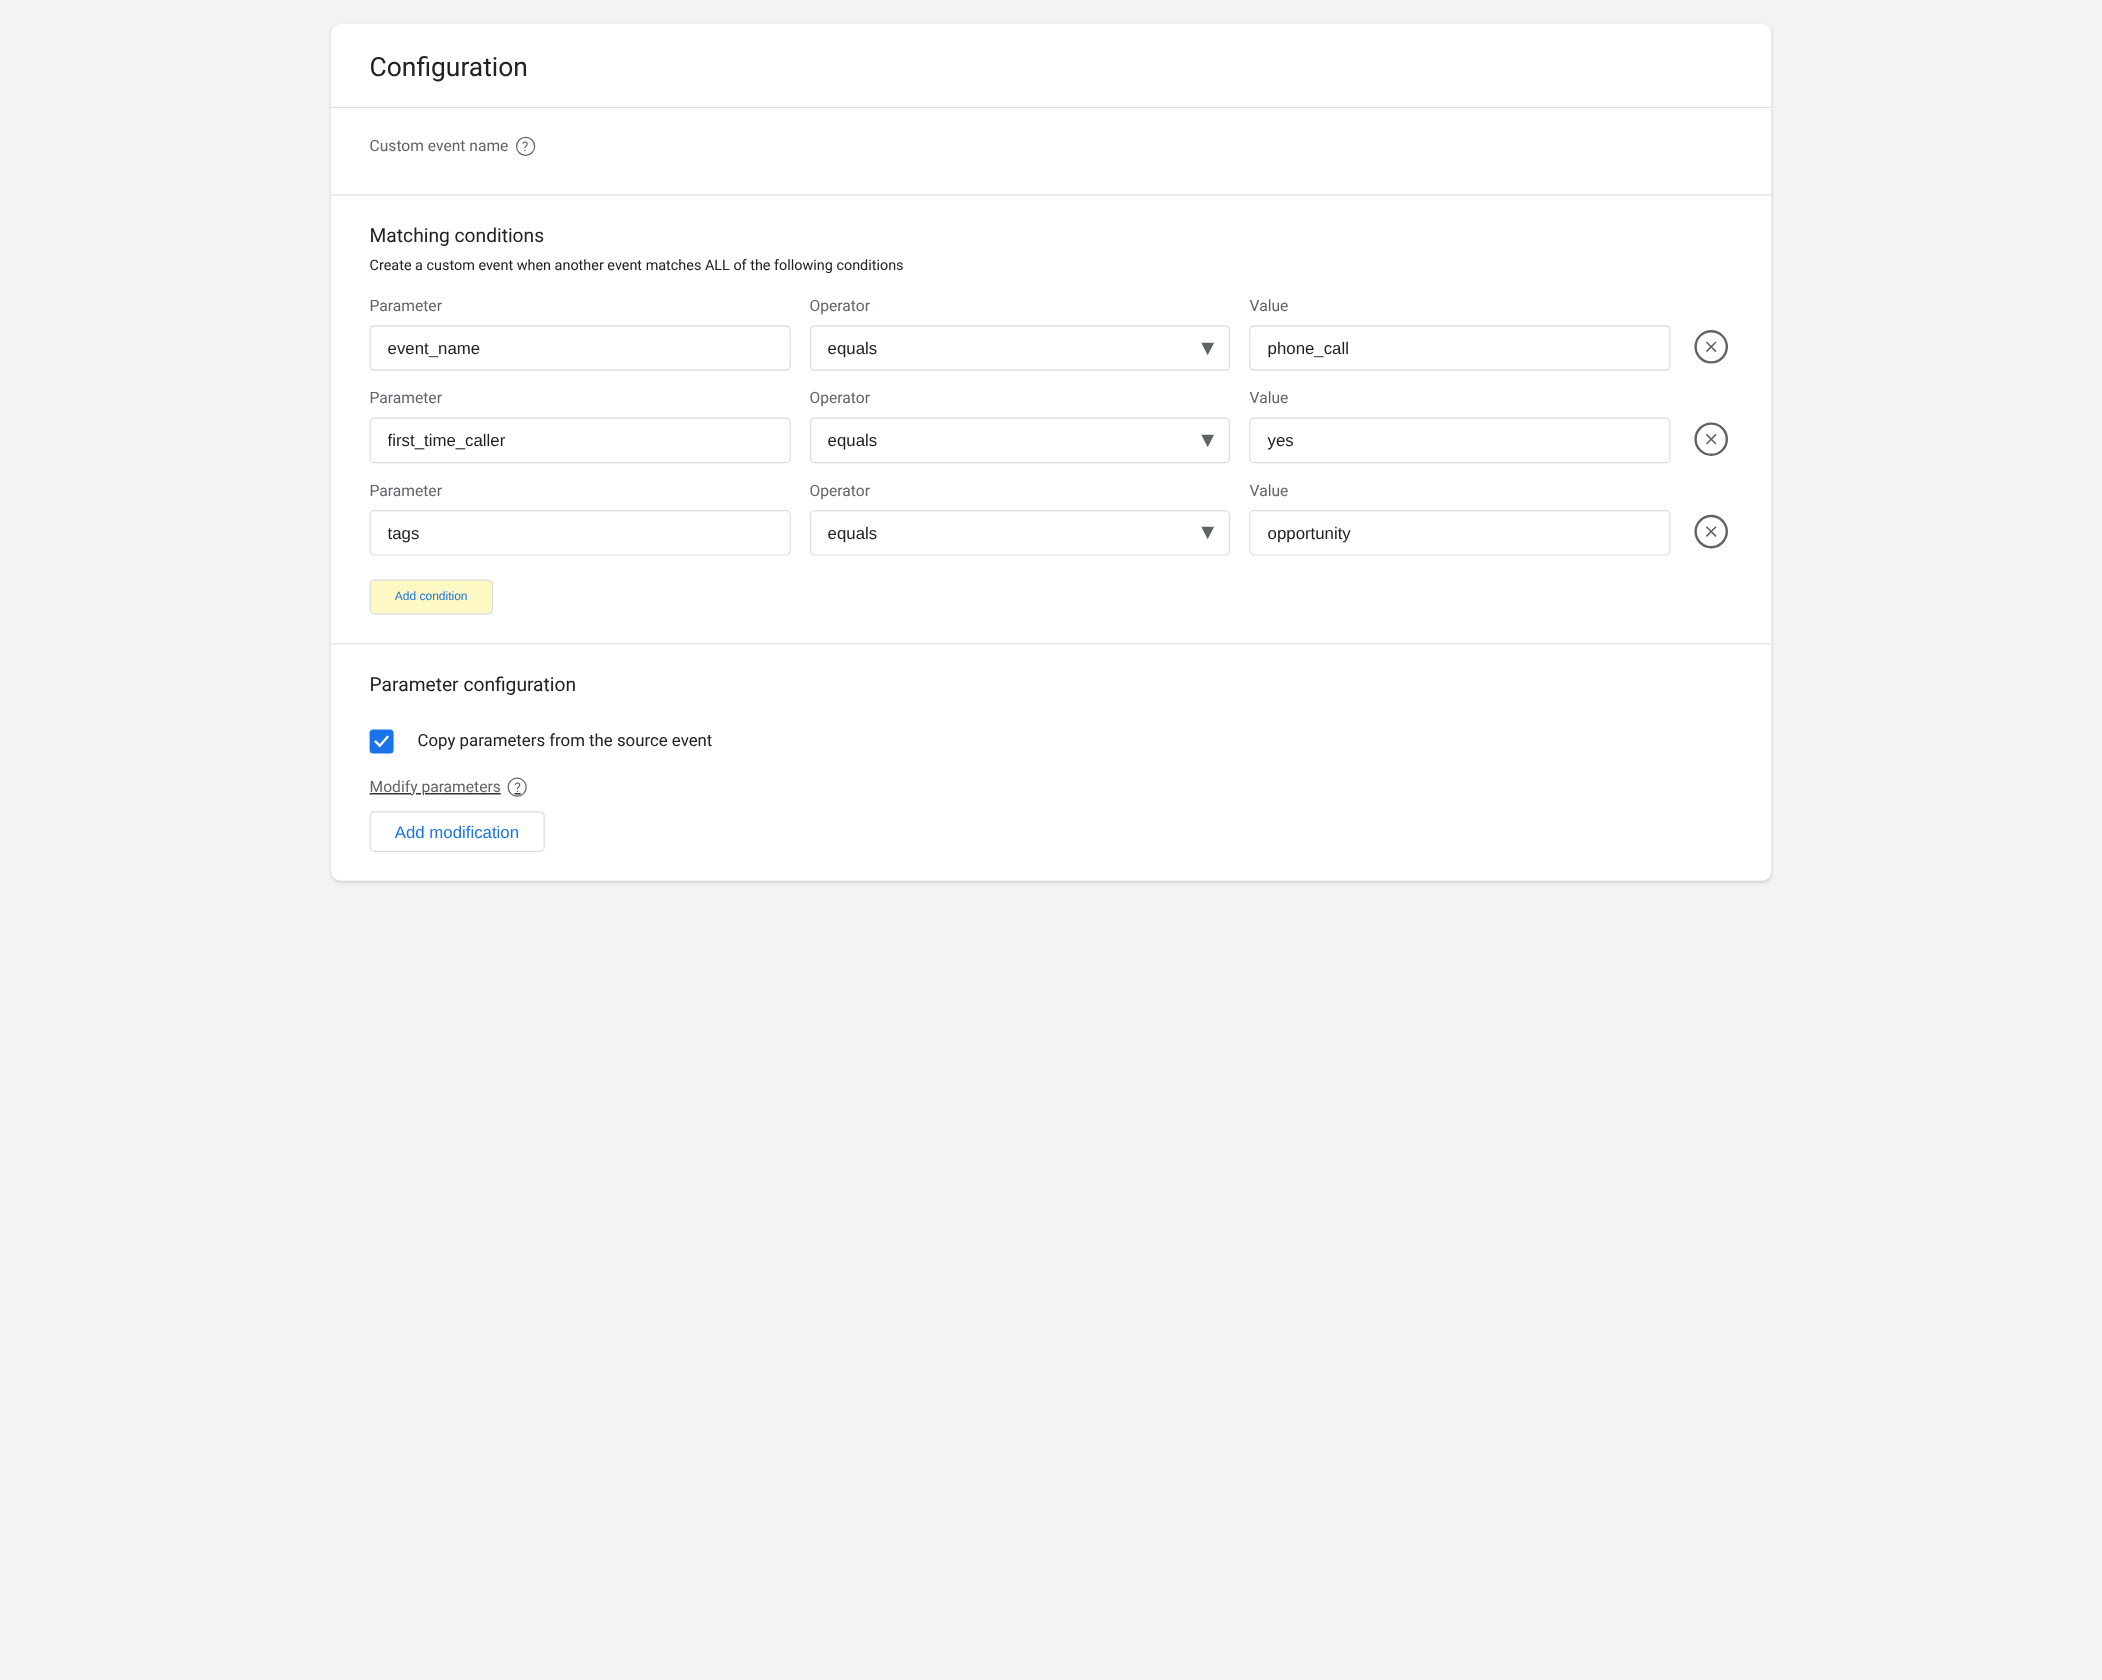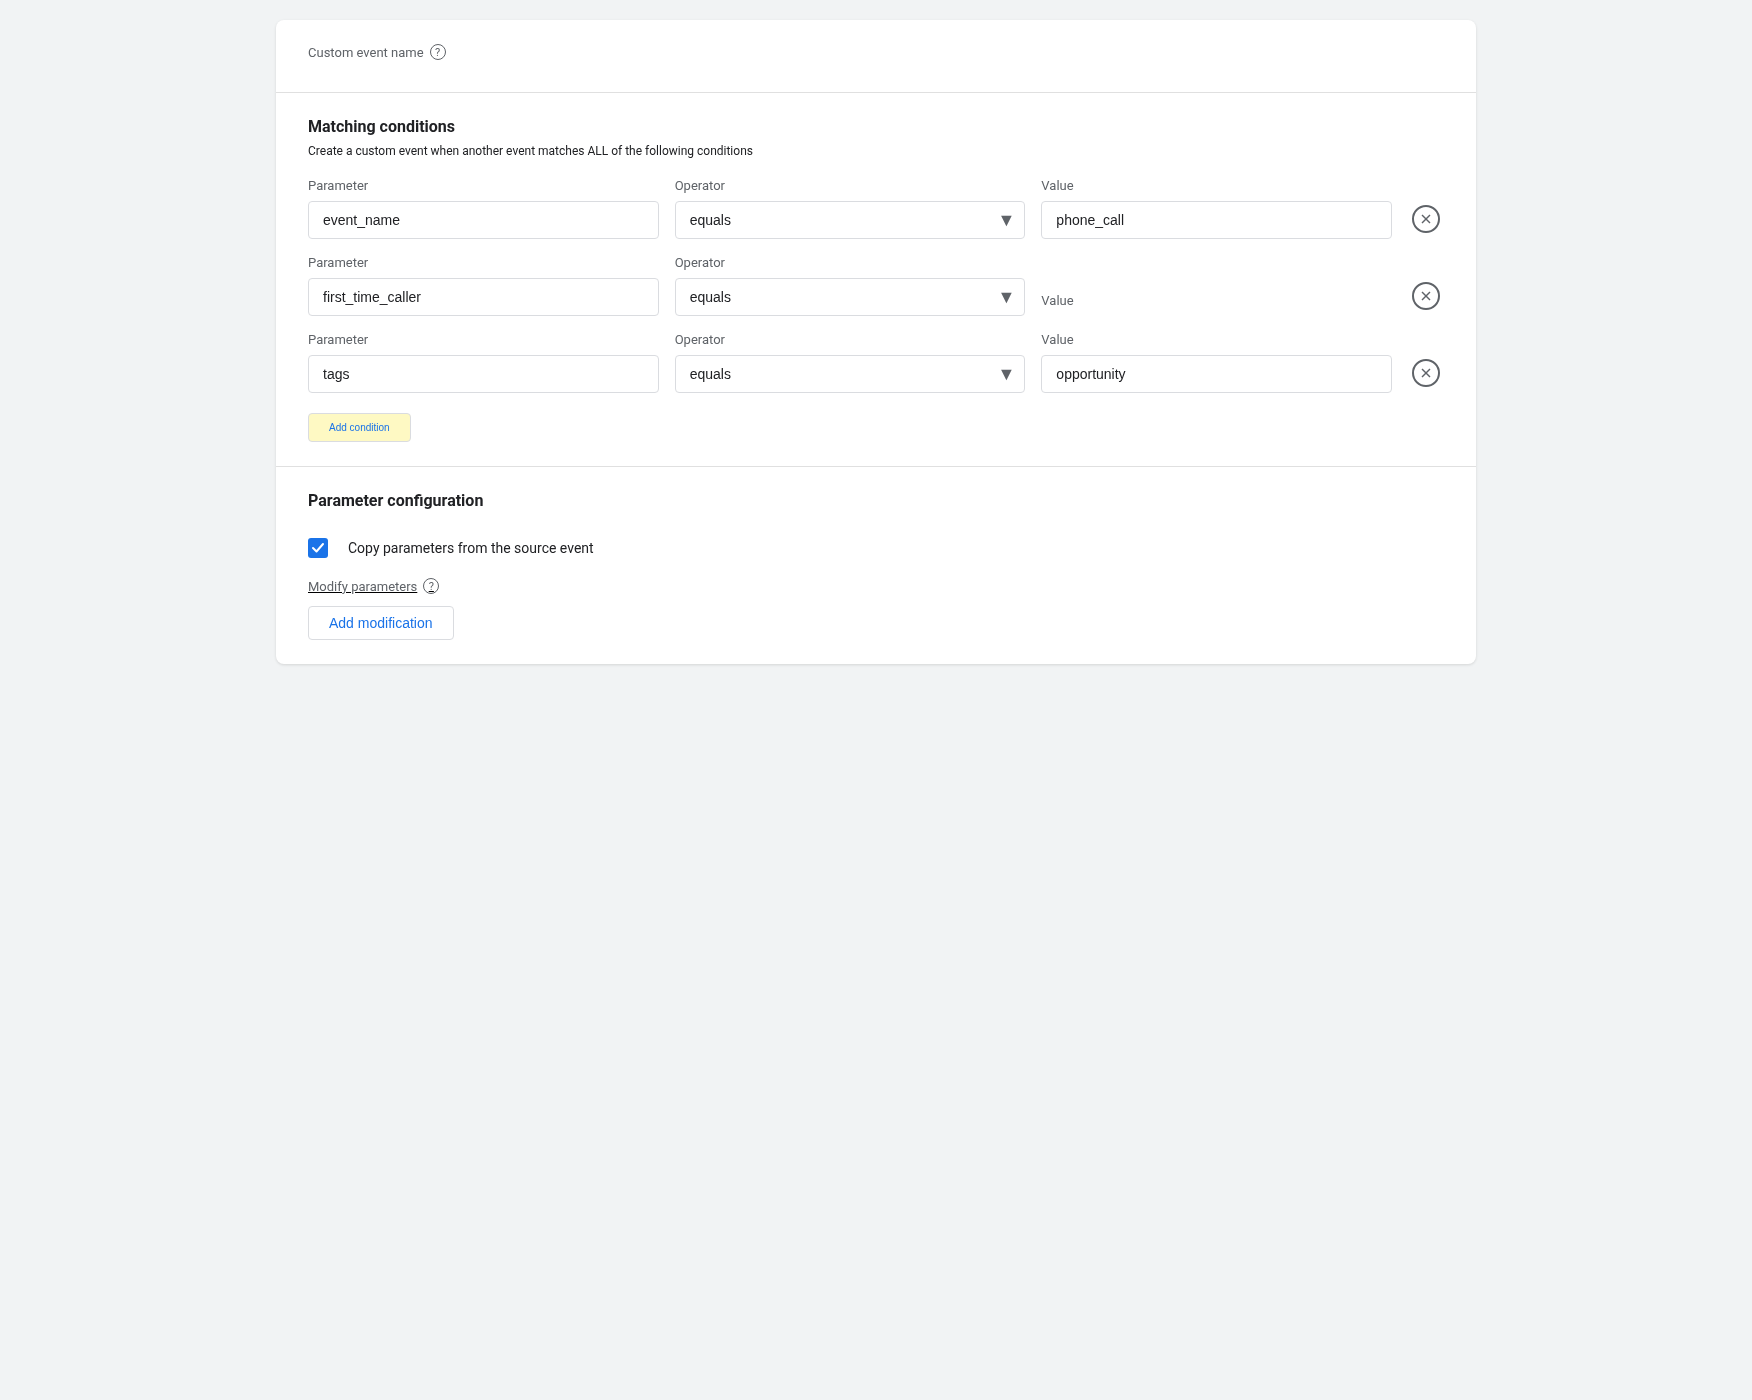--- a/index.html
+++ b/index.html
@@ -81,21 +81,21 @@
       outline: none;
       background: #fff;
     }
 
     .custom-event-input {
       max-width: 520px;
     }
 
     .section-title {
       font-size: 16px;
-      font-weight: 700;
+      font-weight: 400;
       color: #202124;
       margin-bottom: 8px;
     }
 
     .section-description {
       font-size: 12px;
       color: #202124;
       margin-bottom: 20px;
     }
 
@@ -231,20 +231,23 @@
       gap: 6px;
       margin-bottom: 12px;
       text-decoration: underline;
     }
   </style>
 </head>
 <body>
 
 <div class="card">
 
+  <div class="card-header">
+    <h1 class="card-title">Configuration</h1>
+  </div>
 
   <div class="section">
     <div class="field-label">
       <span>Custom event name</span>
       <span class="help-icon">?</span>
     </div>
   </div>
 
   <div class="section">
     <div class="section-title">Matching conditions</div>
@@ -309,20 +312,21 @@
             <option value="ends with">ends with</option>
             <option value="does not equal">does not equal</option>
           </select>
           <span class="select-arrow">▼</span>
         </div>
       </div>
       <div class="condition-value">
         <div class="field-label">
           <span>Value</span>
         </div>
+        <input class="text-input" type="text" value="yes" style="">
       </div>
       <div class="condition-remove">
         <div class="remove-icon">
           <svg viewBox="0 0 24 24" fill="none" stroke="currentColor" stroke-width="2" width="16" height="16">
             <line x1="18" y1="6" x2="6" y2="18"></line>
             <line x1="6" y1="6" x2="18" y2="18"></line>
           </svg>
         </div>
       </div>
     </div>

